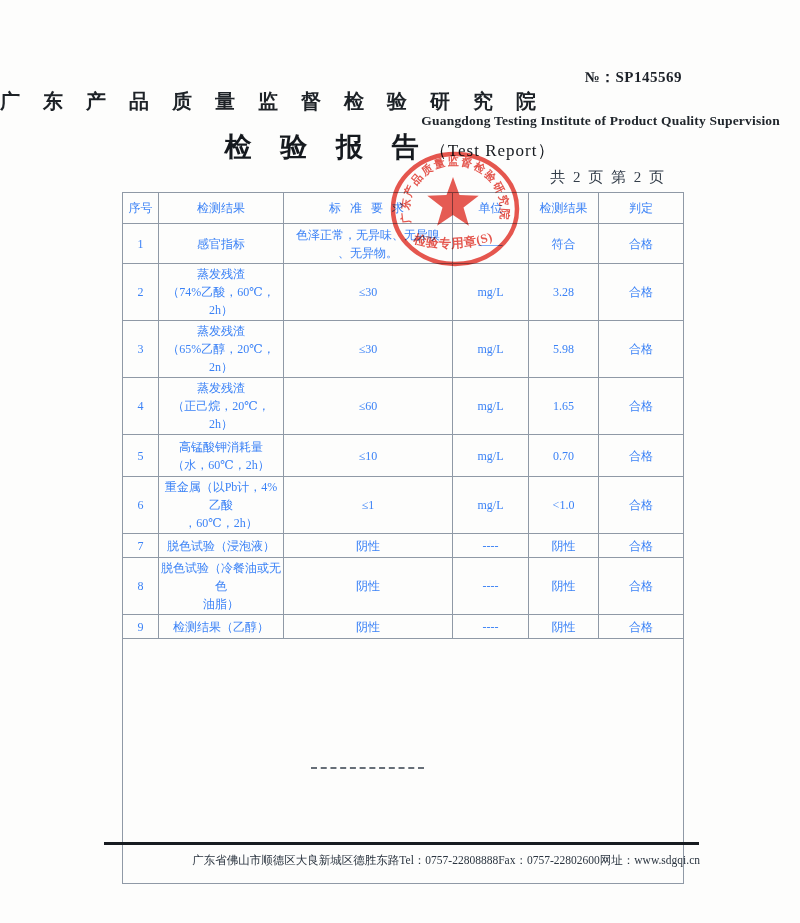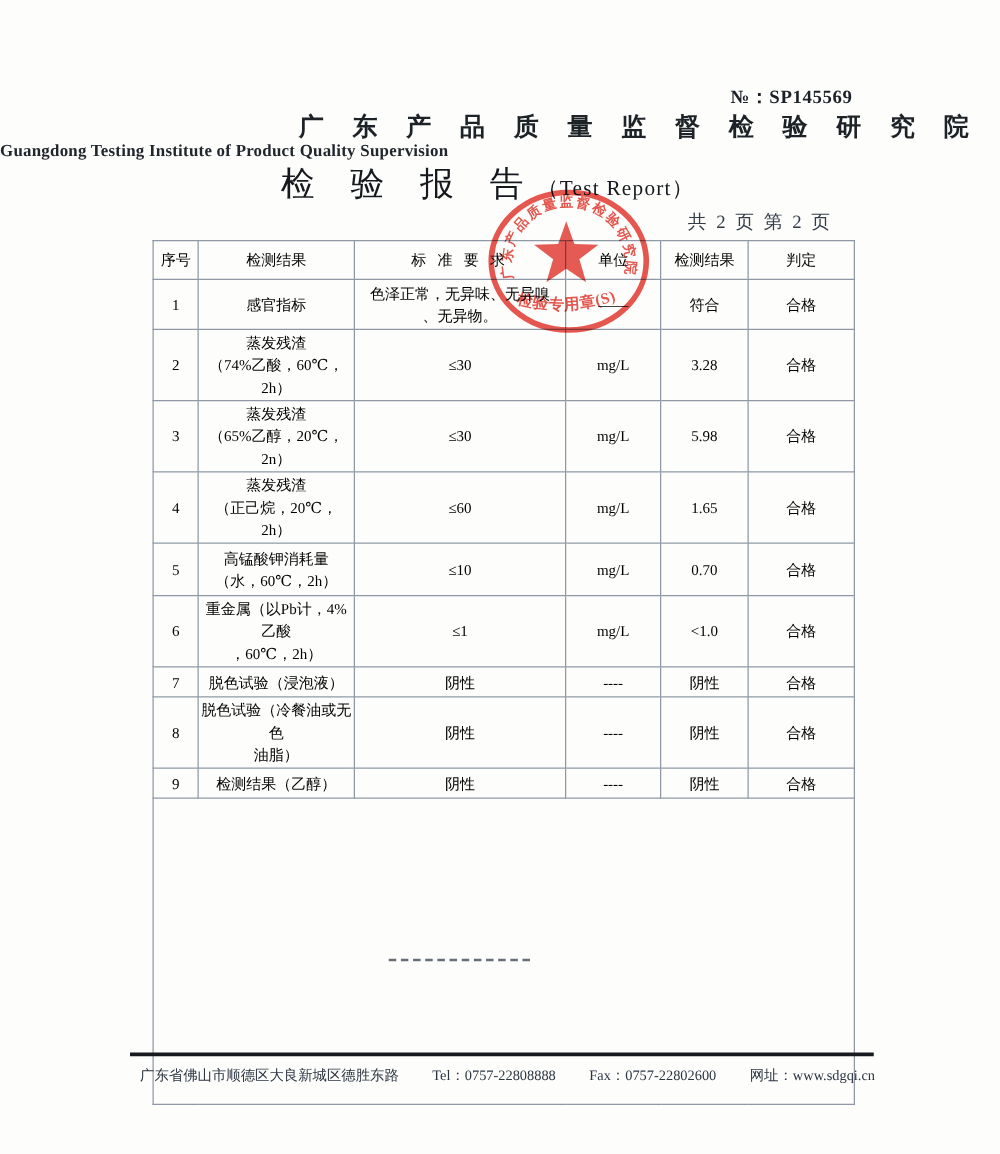--- a/index.html
+++ b/index.html
@@ -12,43 +12,43 @@
     overflow:hidden;
   }
   .page { position:absolute; inset:0; background:#fdfdfc;padding-left:44px; }
 
   
   .report-no {
     position:absolute; top:68px; right:118px;
     font-size:15px; font-weight:bold; color:#1c2128; letter-spacing:.5px;
   }
   .institute-cn {
-    position:absolute; top:88px; left:0; width:784px; text-align:right;
+    position:absolute; top:88px; left:0; width:784px; text-align:left;
     font-size:20px; font-weight:bold; color:#1d2227; letter-spacing:9px;
   }
   .institute-en {
-    position:absolute; top:113px; left:0; width:780px; text-align:left;
+    position:absolute; top:113px; left:0; width:780px; text-align:right;
     font-size:13.5px; font-weight:bold; color:#20262c; letter-spacing:.2px;
   }
   .report-title {
     position:absolute; top:129px; left:0; width:780px; text-align:center;
     color:#15191e;
   }
-  .report-title .cn { font-size:27px; font-weight:normal; letter-spacing:11px; }
+  .report-title .cn { font-size:27px; font-weight:bold; letter-spacing:11px; }
   .report-title .en { font-size:17px; font-weight:normal; letter-spacing:1px; }
   .page-info {
     position:absolute; top:168px; right:134px;
     font-size:15px; color:#333d49; letter-spacing:2px;
   }
 
   
   table.report {
     position:absolute; left:122px; top:192px;
     width:561px; border-collapse:collapse; table-layout:fixed;
-    font-size:12px; color:#000000;
+    font-size:12px; color:#3b82f6;
   }
   table.report td, table.report th {
     border:1px solid #8f99a6; text-align:center; vertical-align:middle;
     font-weight:normal; padding:1px 2px; line-height:1.5;
   }
   table.report { border:1px solid #7f8996; }
   tr.h31 { height:31px; } tr.h40 { height:40px; } tr.h42 { height:42px; }
   tr.h45 { height:45px; } tr.h43 { height:43px; } tr.h24 { height:24px; }
   tr.h41 { height:41px; } tr.h245 { height:245px; }
   th.std-h { letter-spacing:3px; }
@@ -66,21 +66,21 @@
     mix-blend-mode:multiply; opacity:.88; pointer-events:none;
   }
 
   
   .footer-rule {
     position:absolute; left:104px; top:842px; width:595px; height:3px;
     background:#171b20;
   }
   .footer-line {
     position:absolute; left:112px; top:853px; width:588px;
-    display:flex; justify-content:space-between;
+    display:flex; justify-content:flex-end;
     font-size:11.5px; color:#2b3540; white-space:nowrap;
   }
 </style>
 </head>
 <body>
 
 <div class="page">
 
   <div class="report-no"><span>№：</span><span>SP145569</span></div>
 

